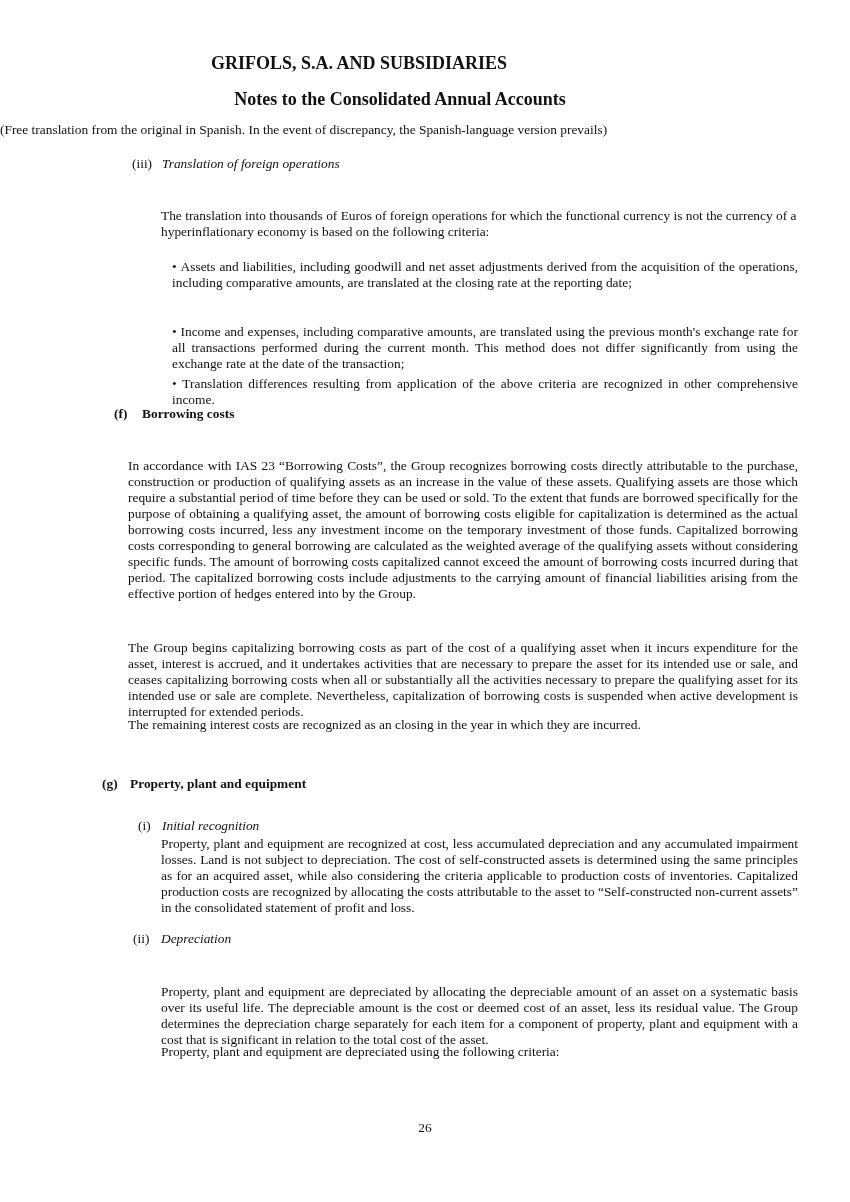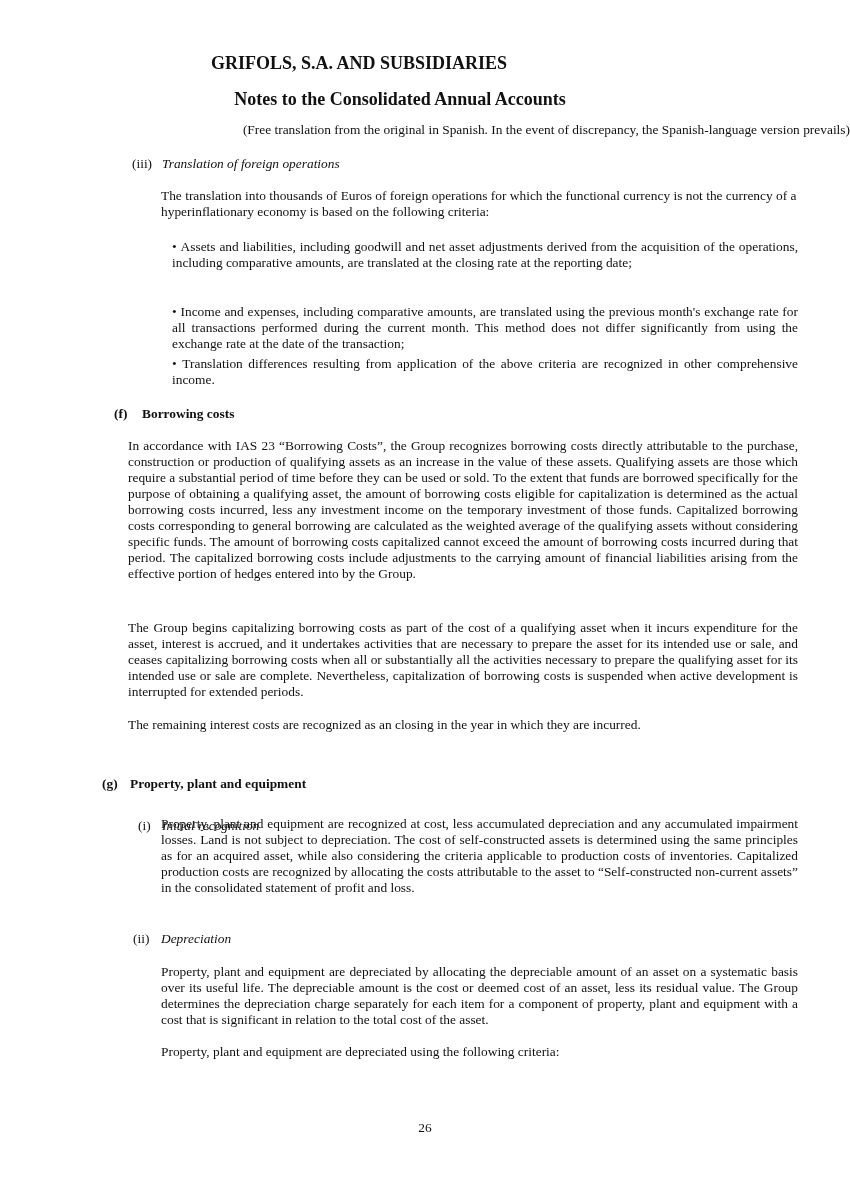--- a/index.html
+++ b/index.html
@@ -4,24 +4,24 @@
 <style>
   html, body { margin: 0; padding: 0; background: #ffffff; }
   body {
     width: 850px; height: 1202px; position: relative; overflow: hidden;
     font-family: "Liberation Serif", "DejaVu Serif", serif;
     color: #111111; font-size: 13.4px; line-height: 16px;
   }
   .abs { position: absolute; }
   .title1 { left: 0; width: 718px; top: 52px; text-align: center; font-weight: bold; font-size: 18px; line-height: 22px; }
   .title2 { left: 0; width: 800px; top: 88px; text-align: center; font-weight: bold; font-size: 18px; line-height: 22px; }
-  .note { left: 0; width: 850px; top: 122px; text-align: right; font-size: 13.4px; }
+  .note { left: 0; width: 850px; top: 122px; text-align: left; font-size: 13.4px; }
   .heading-i { font-style: italic; }
   .num { display: inline-block; font-style: normal; }
-  .para { text-align: justify; }
+  .para { text-align: justify; margin-top: 20px; }
   .para-last { text-align: left; }
   .bold { font-weight: bold; }
   .sec-letter { display: inline-block; width: 28px; }
   .page-num { left: 0; width: 850px; top: 1120px; text-align: center; }
 </style>
 </head>
 <body>
 
 <div class="abs title1">GRIFOLS, S.A. AND SUBSIDIARIES</div>
 <div class="abs title2">Notes to the Consolidated Annual Accounts</div>

